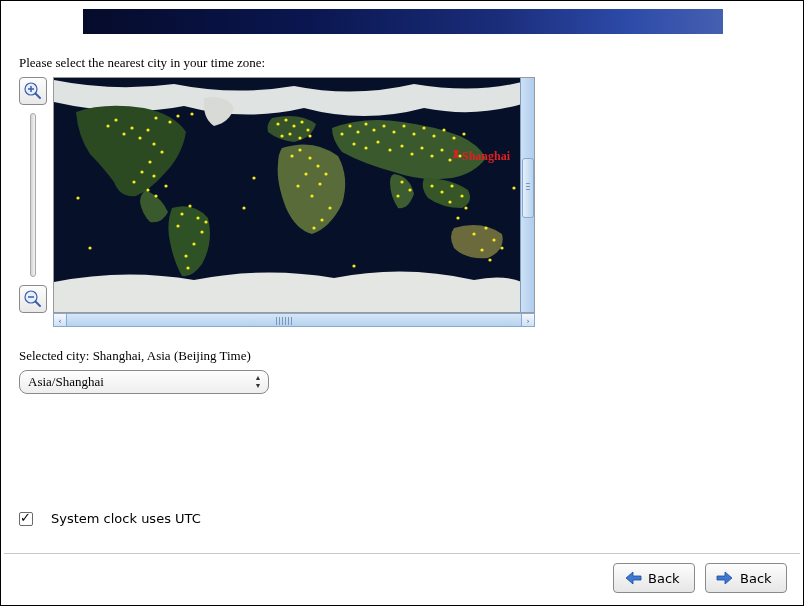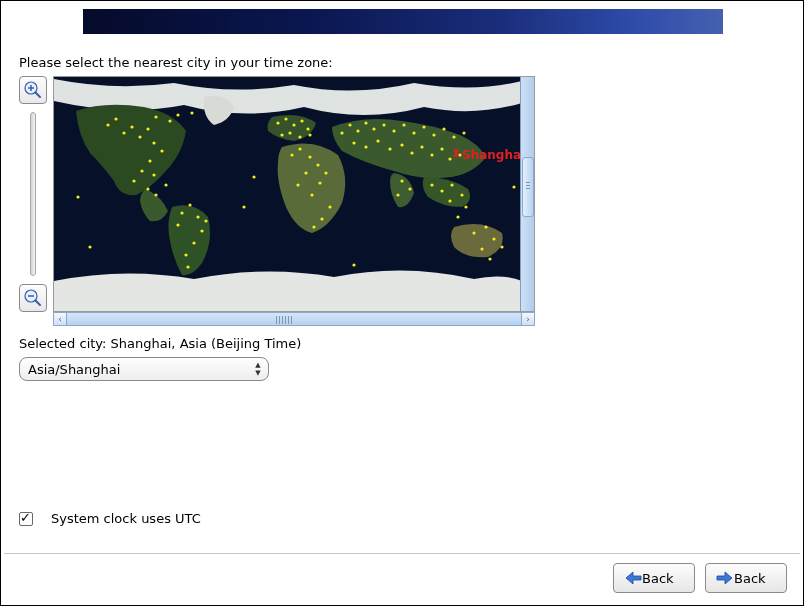--- a/index.html
+++ b/index.html
@@ -20,20 +20,21 @@
     left: 82px;
     width: 640px;
     height: 25px;
     background: linear-gradient(90deg, #050b2a 0%, #0a1650 35%, #1a2d7a 65%, #2d4aa8 85%, #4560b0 100%);
   }
   .content {
     position: absolute;
     top: 54px;
     left: 18px;
     right: 18px;
+    font-family: Liberation Serif, serif;
   }
   .prompt {
     margin-bottom: 6px;
   }
   .map-area {
     position: relative;
     width: 516px;
     height: 250px;
   }
   .zoom-btn {
@@ -127,21 +128,21 @@
   .hs-track::after {
     content:"";
     position: absolute;
     left: 46%;
     top: 3px;
     height: 8px;
     width: 18px;
     background: repeating-linear-gradient(90deg,#7a98bd 0 1px, transparent 1px 3px);
   }
   .selected-row {
-    margin-top: 10px;
+    margin-top: 21px;
   }
   .tz-select {
     margin-top: 6px;
     width: 250px;
     height: 24px;
     border: 1px solid #8a8a8a;
     border-radius: 8px;
     background: linear-gradient(#fefefe,#eee);
     display: flex;
     align-items: center;
@@ -210,20 +211,21 @@
   }
   .btn {
     height: 30px;
     min-width: 82px;
     padding: 0 10px;
     border: 1px solid #8a8a8a;
     border-radius: 4px;
     background: linear-gradient(#fdfdfd,#e6e6e6);
     display: flex;
     align-items: center;
+    gap: 6px;
     cursor: pointer;
   }
   .btn svg { display: block; }
 </style>
 </head>
 <body>
 
 <div class="header-bar"></div>
 
 <div class="content">

